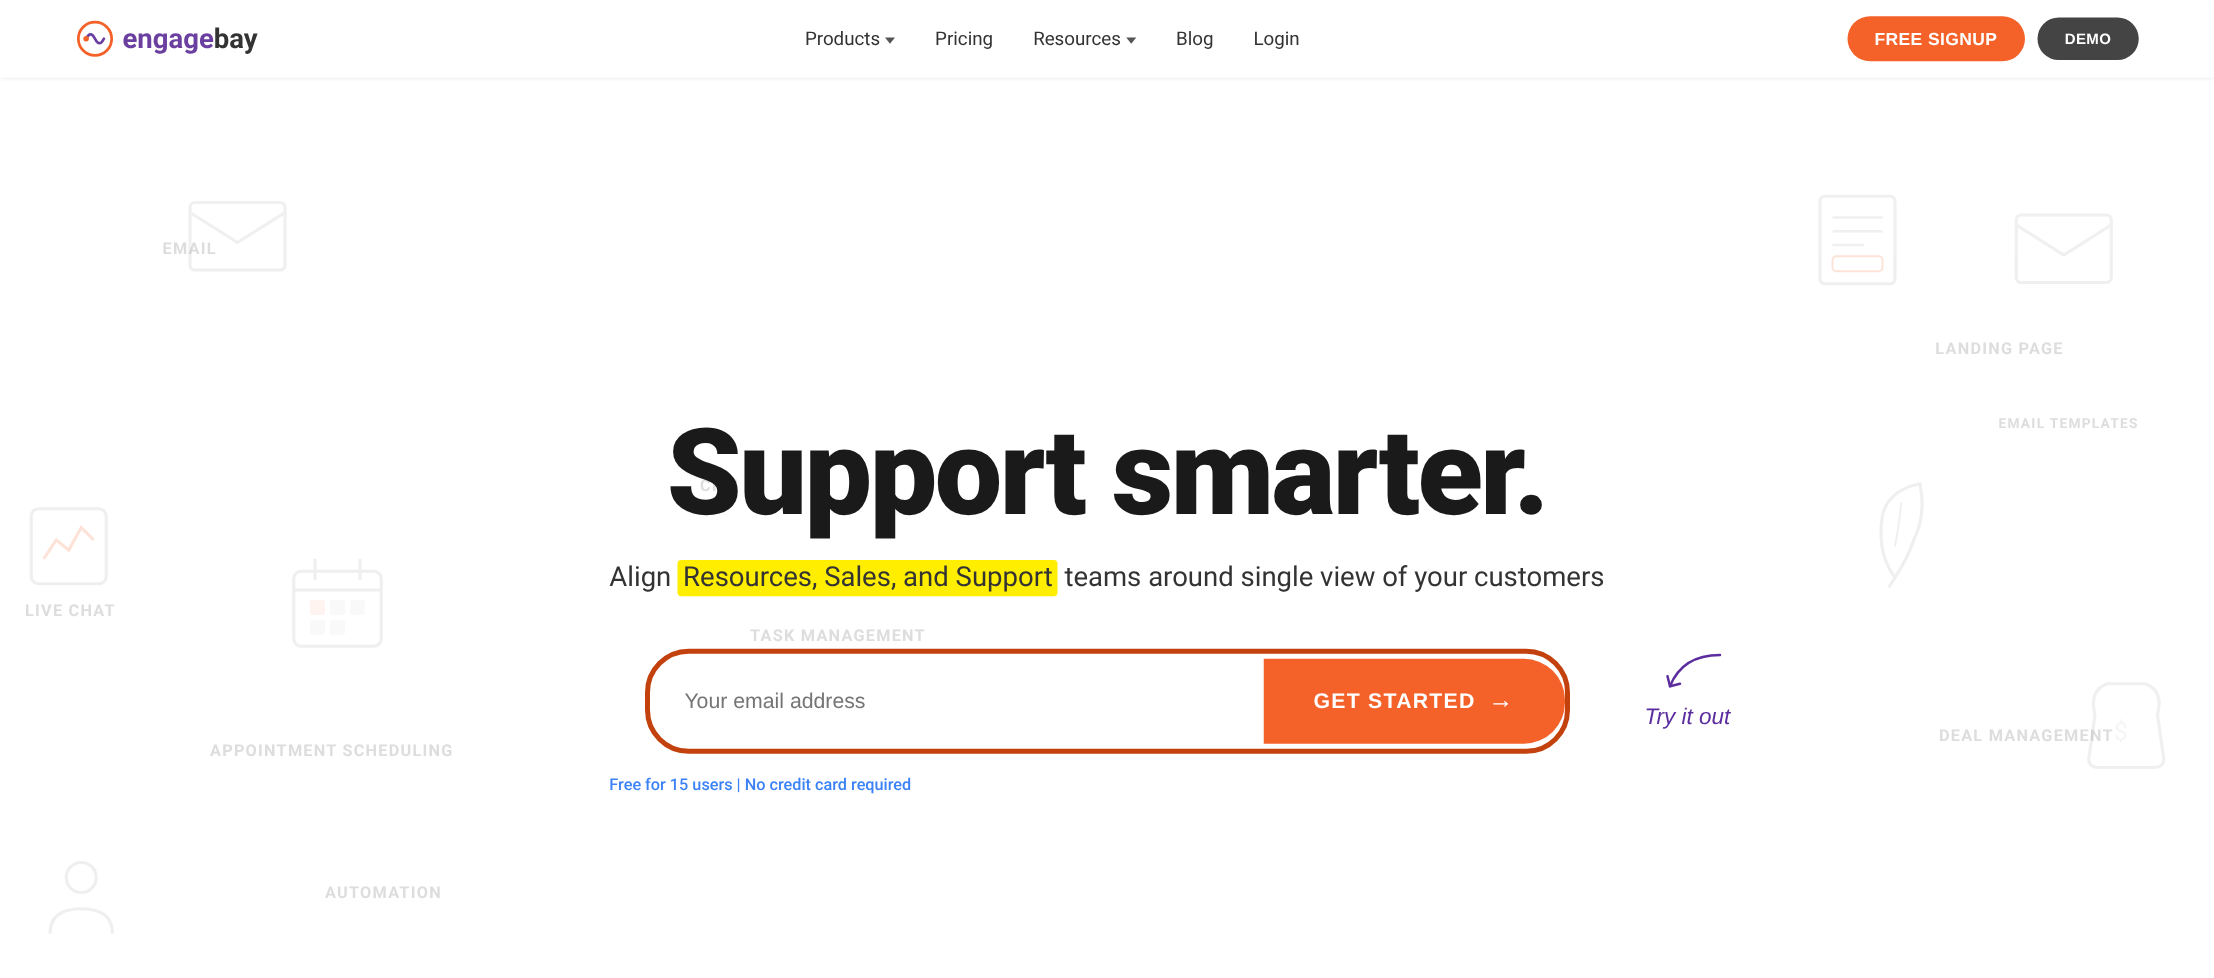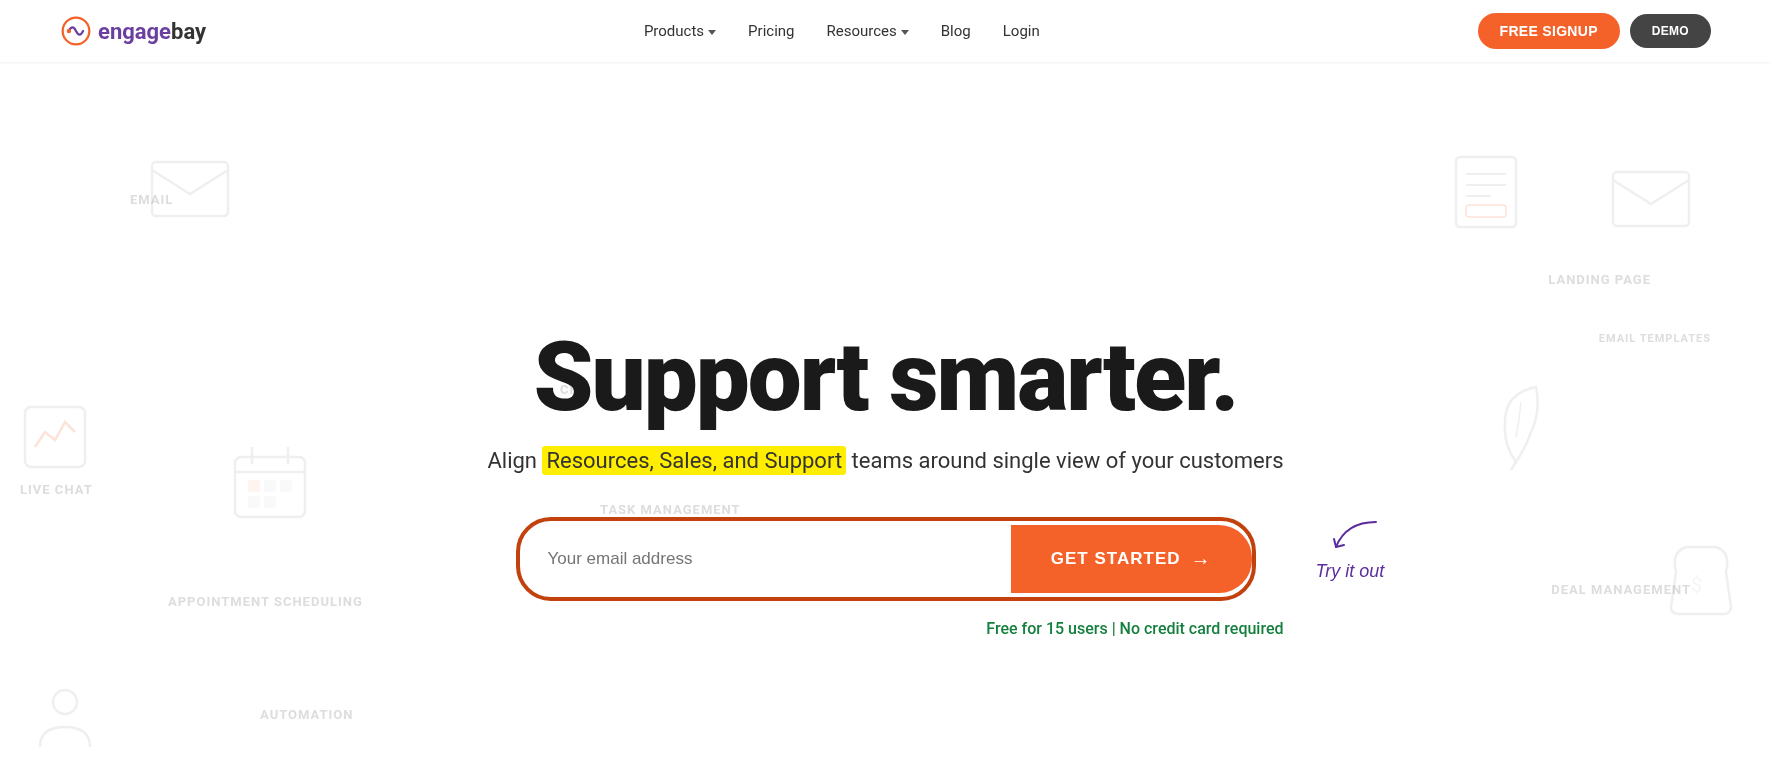--- a/index.html
+++ b/index.html
@@ -219,24 +219,24 @@
       margin-top: 4px;
     }
 
     .email-form-wrapper {
       position: relative;
       display: inline-flex;
       align-items: center;
     }
 
     .free-note {
-      color: #15803d;
-      font-size: 16px;
+      color: #3b82f6;
+      font-size: 13px;
       font-weight: 500;
-      text-align: right;
+      text-align: left;
     }
 
     
     .label-email { top: 130px; left: 130px; }
     .label-crm { top: 320px; left: 560px; }
     .label-landing-page { top: 210px; right: 120px; }
     .label-email-templates { top: 270px; right: 60px; font-size: 11px; text-align: right; }
     .label-live-chat { top: 420px; left: 20px; }
     .label-task-mgmt { top: 440px; left: 600px; }
     .label-appt-sched { top: 532px; left: 140px; margin-left: 28px; }

